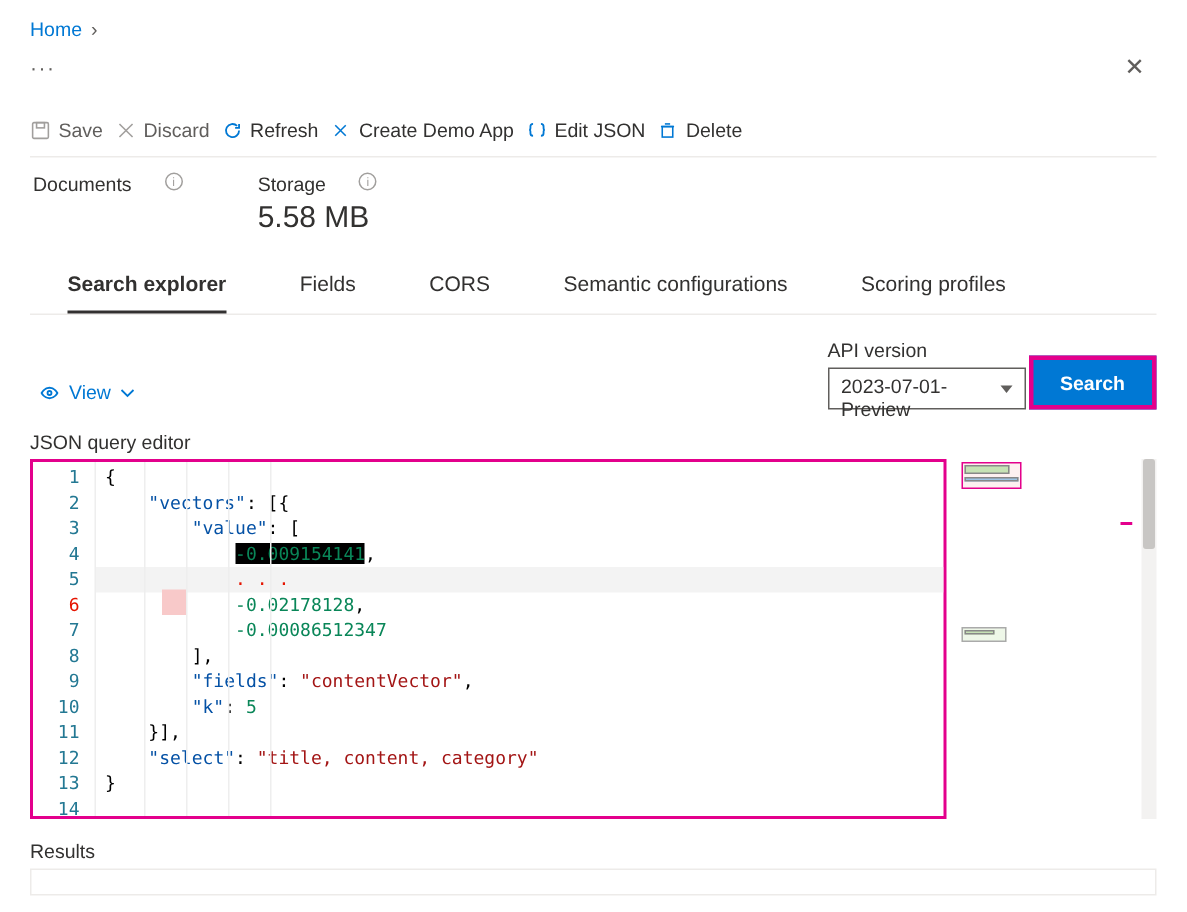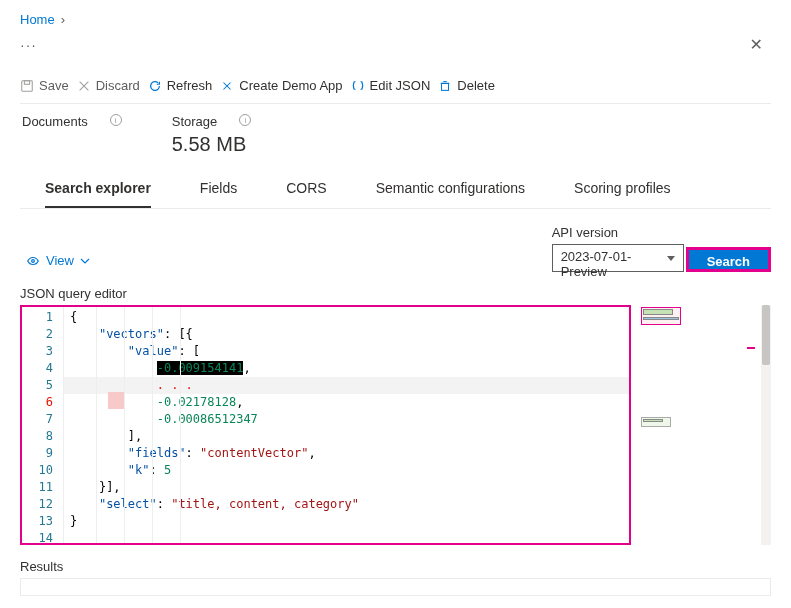--- a/index.html
+++ b/index.html
@@ -29,21 +29,21 @@
   .info-icon { width: 12px; height: 12px; border: 1px solid #a19f9d; border-radius: 50%; display: inline-flex; align-items: center; justify-content: center; font-size: 8px; color: #a19f9d; }
   .tabs { display: flex; gap: 24px; border-bottom: 1px solid #edebe9; font-size: 14px; margin-bottom: 16px; }
   .tab { padding: 6px 0 10px 0; cursor: pointer; color: #323130; margin-left: 25px; }
   .tab.active { border-bottom: 2px solid #323130; font-weight: 600; }
   .controls-row { display: flex; justify-content: space-between; align-items: flex-end; margin-bottom: 14px; }
   .view-btn { color: #0078d4; display: flex; align-items: center; gap: 6px; cursor: pointer; font-size: 13px; padding: 4px 6px; }
   .right-controls { display: flex; align-items: flex-end; gap: 2px; }
   .api-group .api-label { font-size: 13px; margin-bottom: 4px; display: block; }
   .api-select { border: 1px solid #605e5c; background: #fff; padding: 4px 24px 4px 8px; font-size: 13px; height: 28px; width: 132px; position: relative; display: flex; align-items: flex-start; }
   .api-select::after { content: ""; position: absolute; right: 8px; top: 11px; border-left: 4px solid transparent; border-right: 4px solid transparent; border-top: 5px solid #605e5c; }
-  .search-btn { background: #0078d4; color: #fff; border: 3px solid #e3008c; padding: 4px 18px; font-size: 13px; font-weight: 600; height: 25px; cursor: pointer; }
+  .search-btn { background: #0078d4; color: #fff; border: 3px solid #e3008c; padding: 4px 18px; font-size: 13px; font-weight: 600; height: 36px; cursor: pointer; }
   .label { font-size: 13px; color: #323130; margin-bottom: 4px; }
   .editor-wrap { display: flex; gap: 6px; margin-bottom: 14px; }
   .editor { border: 2px solid #e3008c; width: 620px; height: 240px; display: flex; font-family: Consolas, Menlo, monospace; font-size: 12px; line-height: 17px; overflow: hidden; }
   .gutter { background: #fff; color: #237893; text-align: right; padding: 2px 10px 2px 8px; border-right: 1px solid #eee; user-select: none; width: 42px; }
   .gutter .gl { height: 17px; }
   .gutter .gl.fold { color: #e51400; }
   .code-area { flex: 1; padding: 2px 0; position: relative; }
   .code-line { height: 17px; white-space: pre; padding-left: 6px; }
   .guide { position: absolute; top: 0; bottom: 0; width: 1px; background: #eee; }
   .hl-line { background: #f3f3f3; }

